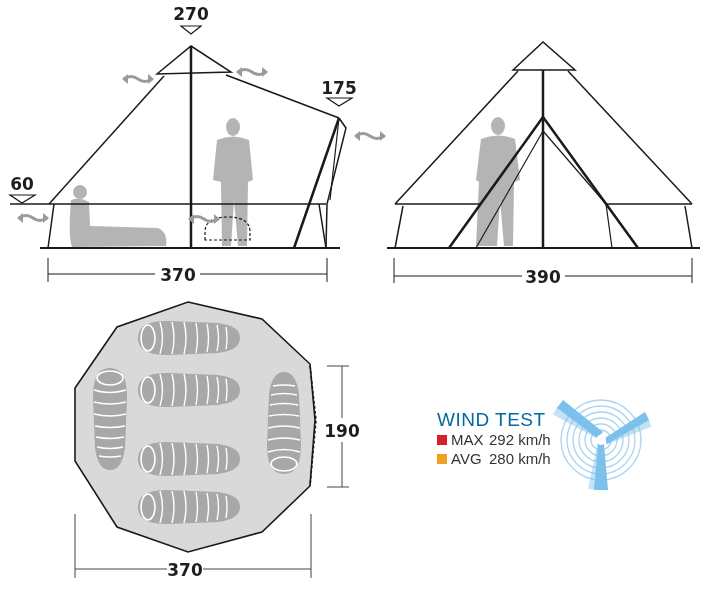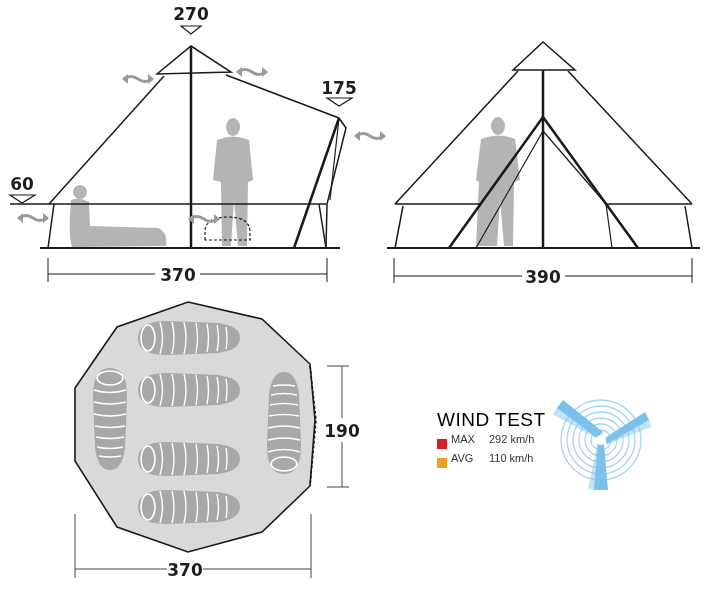--- a/index.html
+++ b/index.html
@@ -1,22 +1,22 @@
 <!DOCTYPE html>
 <html><head>
 <meta charset="utf-8">
 <style>
   html, body { margin:0; padding:0; background:#ffffff; }
   body { width:716px; height:600px; position:relative; overflow:hidden;
          font-family:"DejaVu Sans", "Liberation Sans", sans-serif; }
   svg.diagram { position:absolute; left:0; top:0; width:716px; height:600px; }
   .dim { font-family:"DejaVu Sans", sans-serif; font-weight:bold; font-size:17px; fill:#1e1e1e; }
   .legend { position:absolute; left:437px; top:410px; color:#333; }
-  .legend .title { font-family:"Liberation Sans", sans-serif; font-size:19px; letter-spacing:0.5px; color:#000000; line-height:20px; }
-  .legend .row { font-family:"Liberation Sans", sans-serif; font-size:11px; line-height:19px; display:flex; align-items:flex-end; color:#333; }
+  .legend .title { font-family:"Liberation Sans", sans-serif; font-size:19px; letter-spacing:0.5px; color:#0369a1; line-height:20px; }
+  .legend .row { font-family:"Liberation Sans", sans-serif; font-size:15px; line-height:19px; display:flex; align-items:center; color:#333; }
   .legend .sw { width:10px; height:10px; display:inline-block; margin-right:4px; }
   .legend .lbl { width:38px; display:inline-block; }
 </style>
 </head>
 <body>
 
 <svg class="diagram" viewBox="0 0 716 600" xmlns="http://www.w3.org/2000/svg">
   <defs>
     <g id="vent-arrow">
       <path d="M-14,0 Q-7,-5 0,0 T14,0" fill="none" stroke="#9a9a9a" stroke-width="3"></path>
@@ -171,15 +171,15 @@
 <div class="legend">
   <div class="title">WIND TEST</div>
   <div class="row">
     <span class="sw" style="background:#d8202a"></span>
     <span class="lbl">MAX</span>
     <span>292 km/h</span>
   </div>
   <div class="row">
     <span class="sw" style="background:#f0a020"></span>
     <span class="lbl">AVG</span>
-    <span>110 km/h</span>
+    <span>280 km/h</span>
   </div>
 </div>
 
 </body></html>

